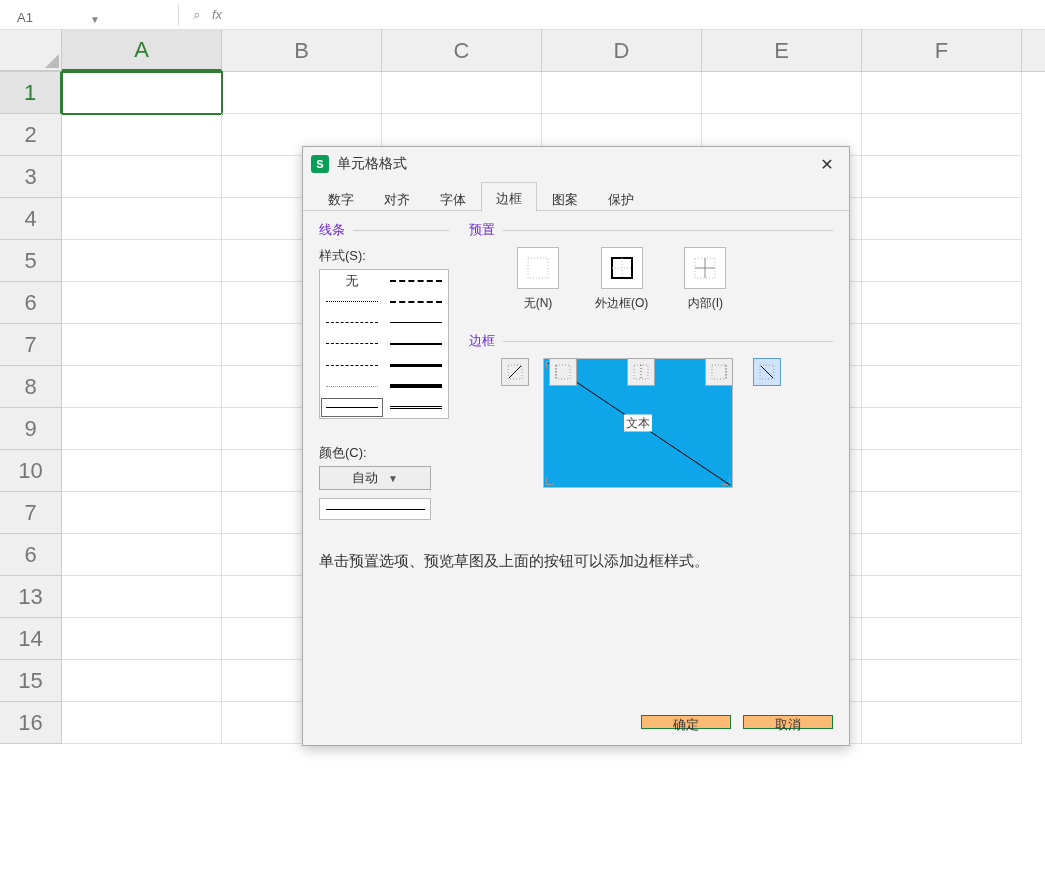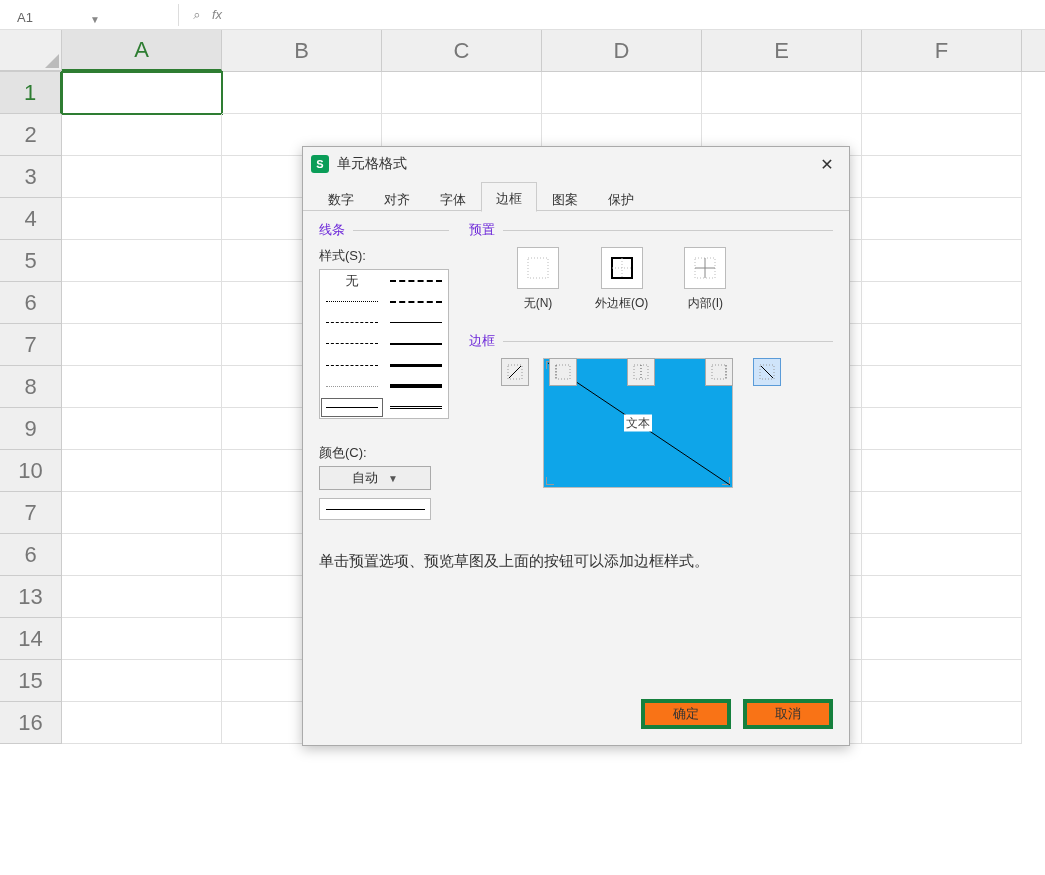--- a/index.html
+++ b/index.html
@@ -73,21 +73,21 @@
 .preview .ct-tl{left:2px;top:2px;border-right:none;border-bottom:none}
 .preview .ct-tr{right:2px;top:2px;border-left:none;border-bottom:none}
 .preview .ct-bl{left:2px;bottom:2px;border-right:none;border-top:none}
 .preview .ct-br{right:2px;bottom:2px;border-left:none;border-top:none}
 .preview .diag{position:absolute;left:0;top:0;width:100%;height:100%}
 .preview .txt{position:absolute;left:50%;top:50%;transform:translate(-50%,-50%);font-size:12px;color:#444;background:#fff;padding:0 2px}
 
 .hint{margin-top:4px;font-size:15px}
 
 .dlg-foot{position:absolute;right:16px;bottom:16px;display:flex;gap:12px}
-.dlg-foot button{width:90px;height:30px;border:4px solid #15803d;background:#f97316;cursor:pointer}
+.dlg-foot button{width:90px;height:14px;border:1px solid #15803d;background:#fdba74;cursor:pointer}
 
 .icon-dotted rect{stroke:#999;stroke-width:1;stroke-dasharray:1 2;fill:none}
 </style>
 </head>
 <body>
 
 <div class="fxbar">
   <div class="cellref">
     <span>A1</span>
     <span class="dd">▼</span>

